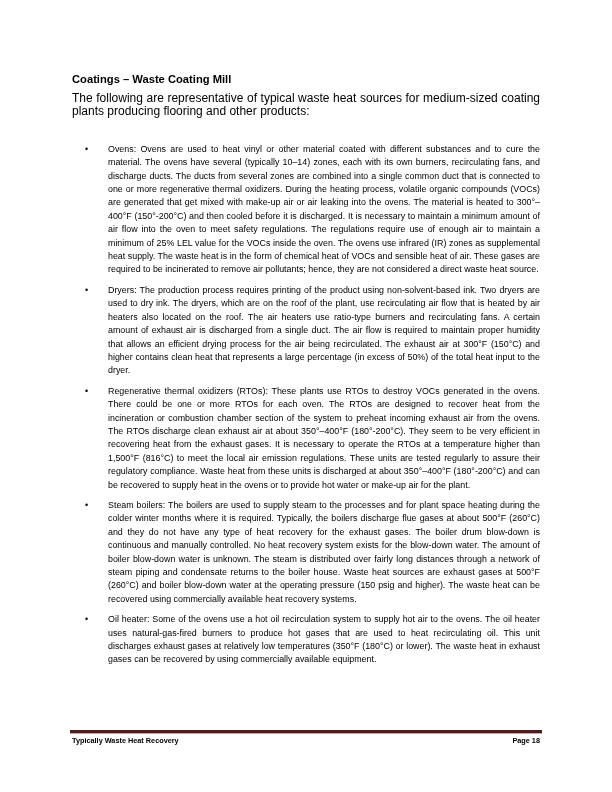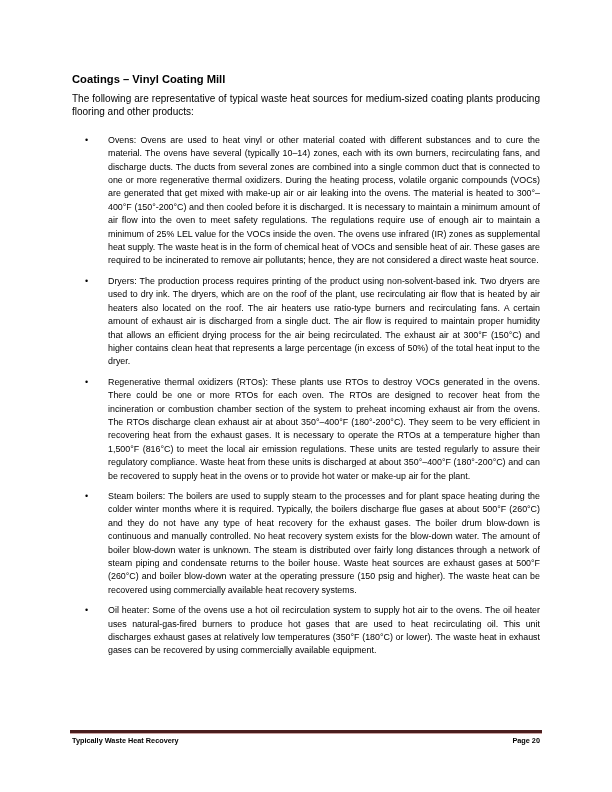--- a/index.html
+++ b/index.html
@@ -1,34 +1,34 @@
 <!DOCTYPE html>
 <html><head>
   <meta charset="utf-8">
   <style>
     html, body { margin: 0; padding: 0; background: #ffffff; }
     body { width: 612px; height: 792px; position: relative; overflow: hidden;
            font-family: "Liberation Sans", sans-serif; color: #000; }
     .page { position: absolute; left: 72px; top: 72px; width: 468px; }
     h1.section-title { font-size: 11.2px; font-weight: bold; margin: 0 0 6px 0; line-height: 14px; }
-    p.intro { font-size: 10px; line-height: 13.4px; margin: 0 0 15px 0; text-align: justify; }
+    p.intro { font-size: 12px; line-height: 13.4px; margin: 0 0 24px 0; text-align: justify; }
     ul.bullets { list-style: none; margin: 0; padding: 0; }
     ul.bullets li { position: relative; padding-left: 36px; font-size: 8.9px; line-height: 13.4px;
                     text-align: justify; margin-bottom: 7px; }
     ul.bullets li .bullet { position: absolute; left: 13px; top: 0; font-size: 9px; }
     .footer-rule { position: absolute; left: 70px; top: 730px; width: 472px; height: 3px; background: #4a1e1e; }
     .footer-rule-light { position: absolute; left: 70px; top: 733px; width: 472px; height: 1px; background: #c9a0a0; }
     .footer-left { position: absolute; left: 72px; top: 736px; font-size: 7.3px; font-weight: bold; }
     .footer-right { position: absolute; right: 72px; top: 736px; font-size: 7.3px; font-weight: bold; }
   </style>
 </head>
 <body>
 
 <div class="page">
-  <h1 class="section-title">Coatings – Vinyl Coating Mill</h1>
+  <h1 class="section-title">Coatings – Waste Coating Mill</h1>
   <p class="intro">The following are representative of typical waste heat sources for medium-sized coating plants producing flooring and other products:</p>
   <ul class="bullets">
     <li>
       <span class="bullet">•</span>
       <span>Ovens: Ovens are used to heat vinyl or other material coated with different substances and to cure the material. The ovens have several (typically 10–14) zones, each with its own burners, recirculating fans, and discharge ducts. The ducts from several zones are combined into a single common duct that is connected to one or more regenerative thermal oxidizers. During the heating process, volatile organic compounds (VOCs) are generated that get mixed with make-up air or air leaking into the ovens. The material is heated to 300°–400°F (150°-200°C) and then cooled before it is discharged. It is necessary to maintain a minimum amount of air flow into the oven to meet safety regulations. The regulations require use of enough air to maintain a minimum of 25% LEL value for the VOCs inside the oven. The ovens use infrared (IR) zones as supplemental heat supply. The waste heat is in the form of chemical heat of VOCs and sensible heat of air. These gases are required to be incinerated to remove air pollutants; hence, they are not considered a direct waste heat source.</span>
     </li>
     <li>
       <span class="bullet">•</span>
       <span>Dryers: The production process requires printing of the product using non-solvent-based ink. Two dryers are used to dry ink. The dryers, which are on the roof of the plant, use recirculating air flow that is heated by air heaters also located on the roof. The air heaters use ratio-type burners and recirculating fans. A certain amount of exhaust air is discharged from a single duct. The air flow is required to maintain proper humidity that allows an efficient drying process for the air being recirculated. The exhaust air at 300°F (150°C) and higher contains clean heat that represents a large percentage (in excess of 50%) of the total heat input to the dryer.</span>
     </li>
@@ -43,13 +43,13 @@
     <li>
       <span class="bullet">•</span>
       <span>Oil heater: Some of the ovens use a hot oil recirculation system to supply hot air to the ovens. The oil heater uses natural-gas-fired burners to produce hot gases that are used to heat recirculating oil. This unit discharges exhaust gases at relatively low temperatures (350°F (180°C) or lower). The waste heat in exhaust gases can be recovered by using commercially available equipment.</span>
     </li>
   </ul>
 </div>
 
 <div class="footer-rule"></div>
 <div class="footer-rule-light"></div>
 <div class="footer-left">Typically Waste Heat Recovery</div>
-<div class="footer-right">Page 20</div>
+<div class="footer-right">Page 18</div>
 
 </body></html>

